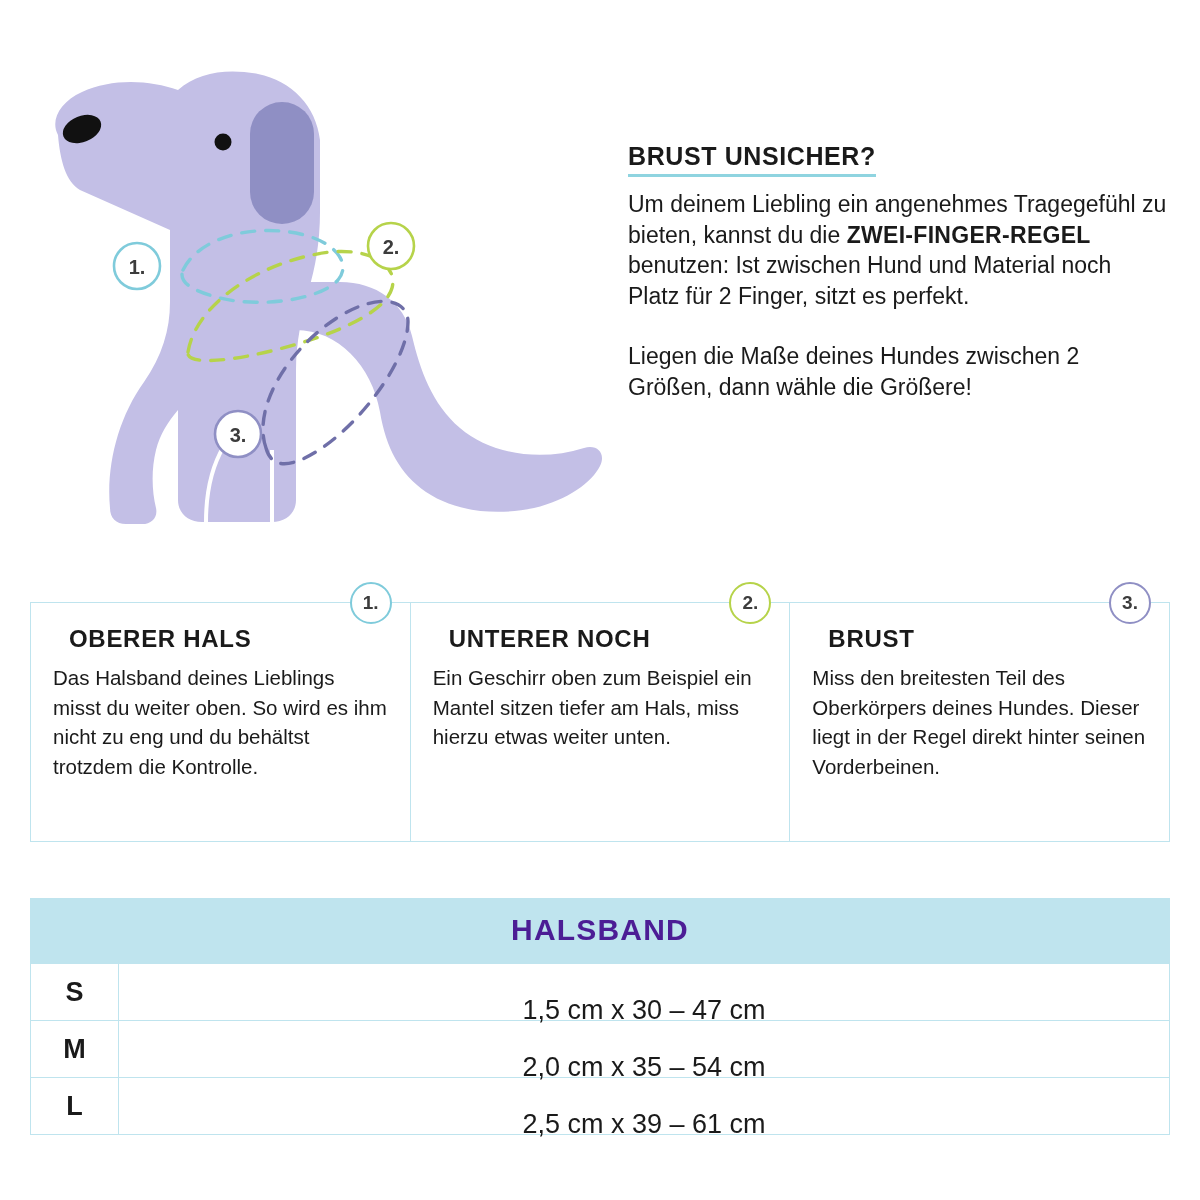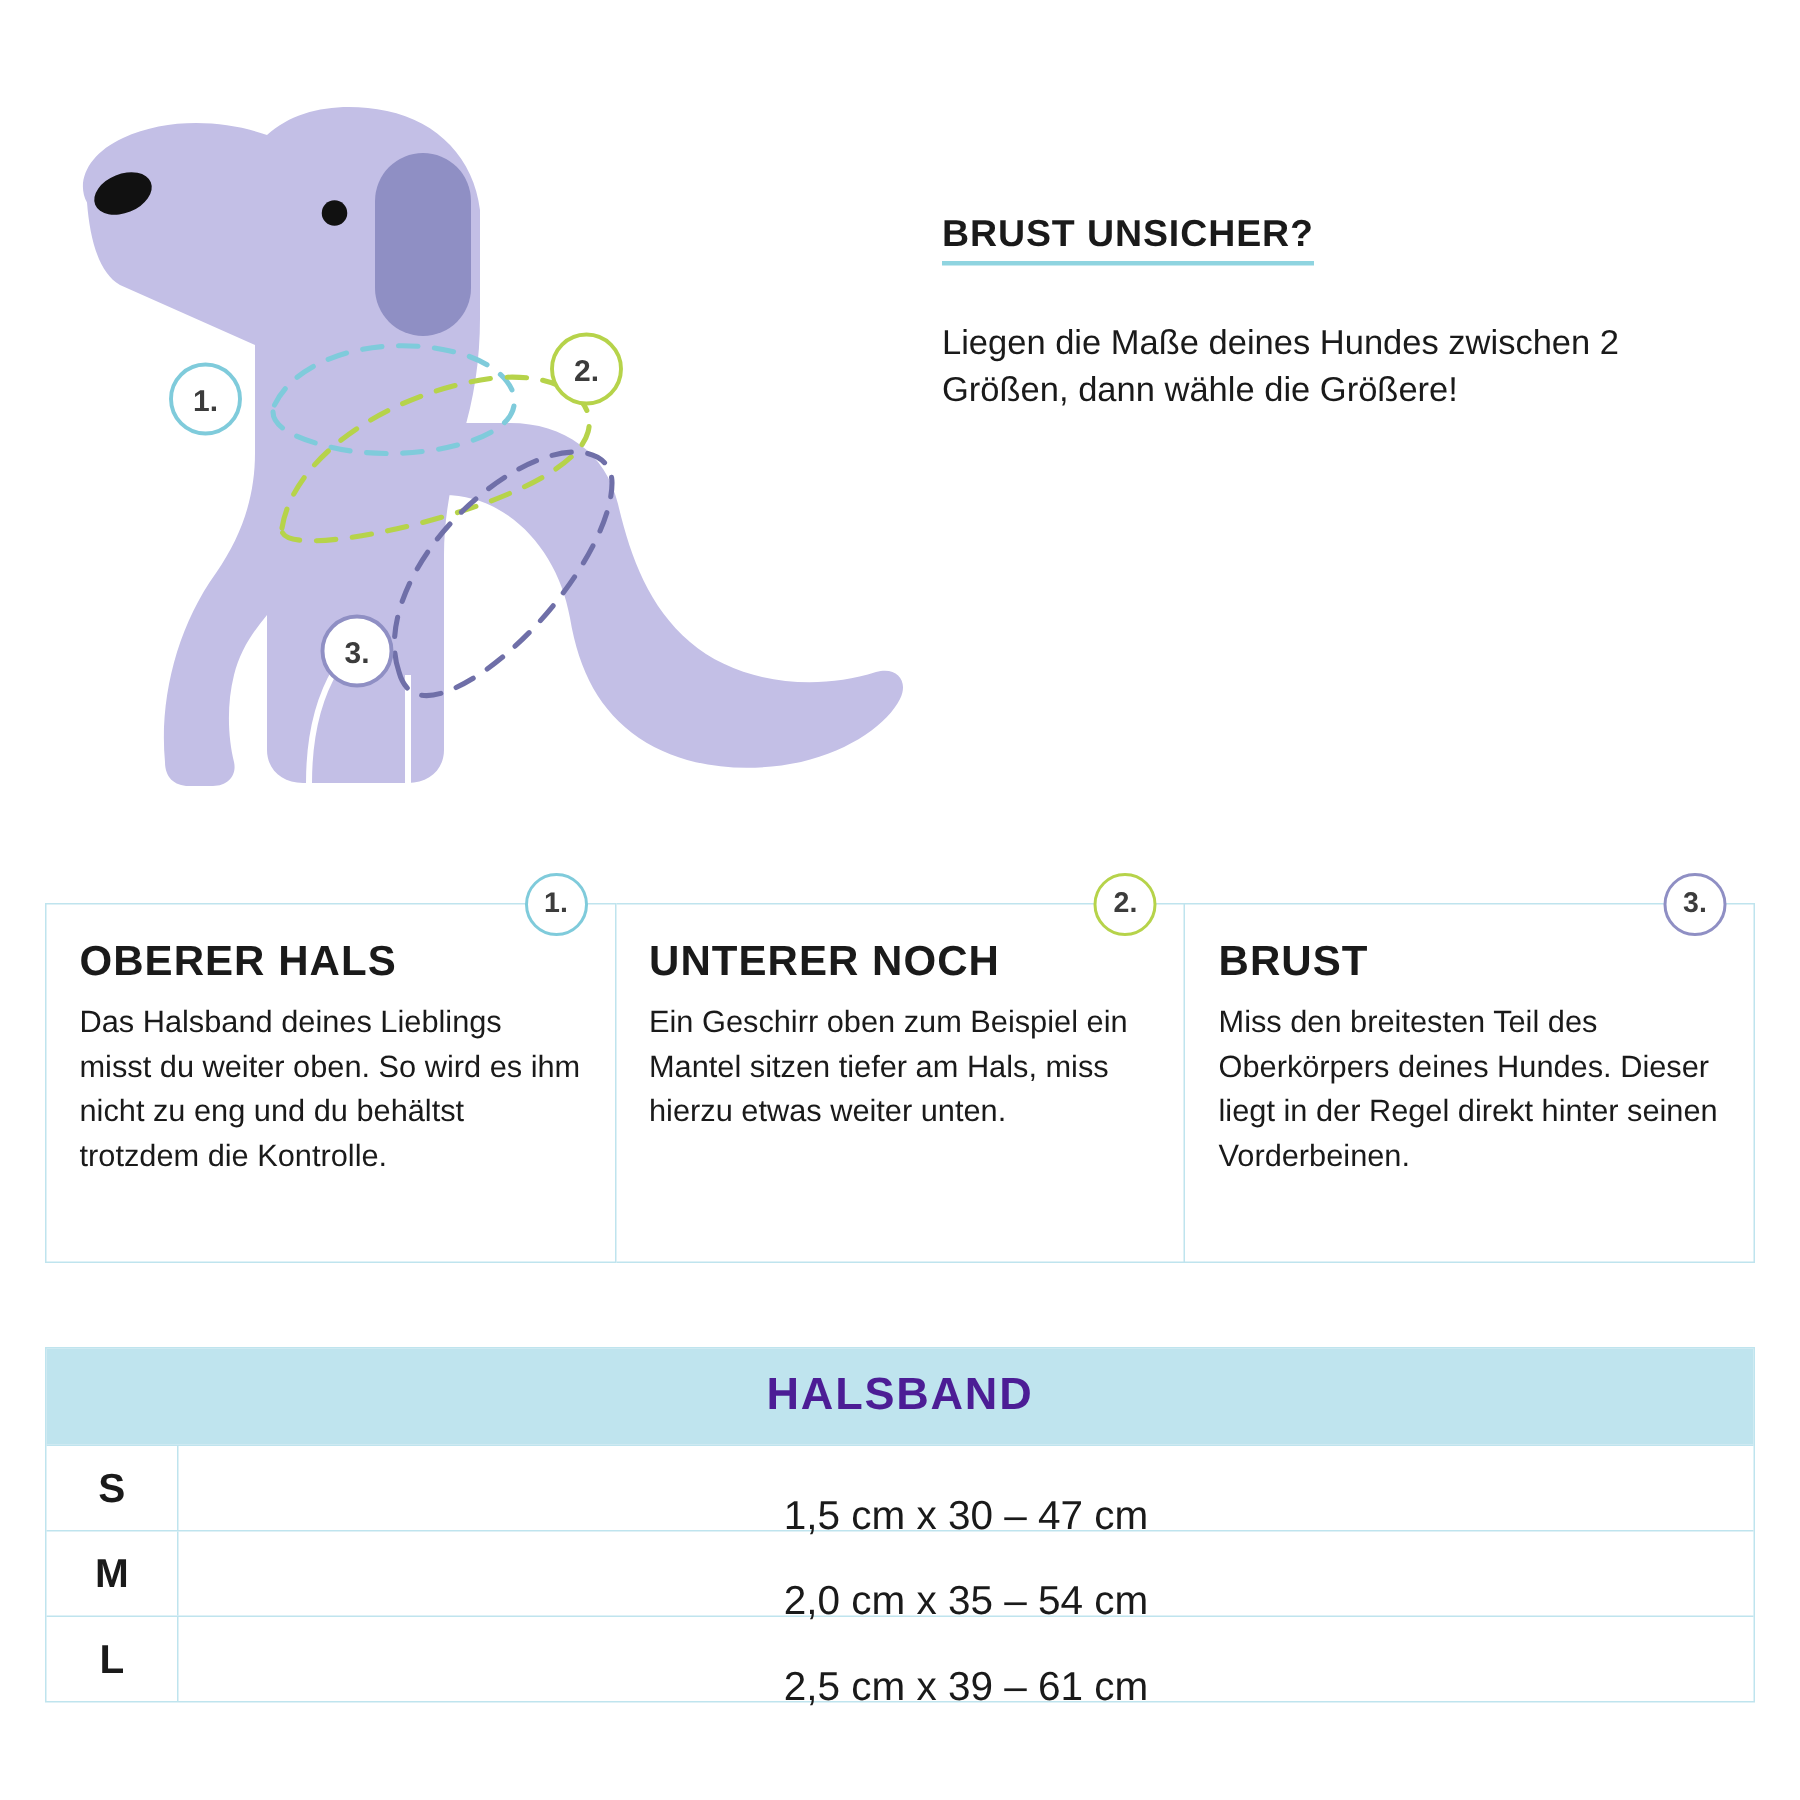--- a/index.html
+++ b/index.html
@@ -57,22 +57,22 @@
     display: flex;
   }
   .card {
     position: relative;
     flex: 1 1 0;
     border: 1.5px solid #bfe4ee;
     padding: 22px 22px 0 22px;
   }
   .card + .card { border-left: none; }
   .card h3 {
-    margin: 0 0 10px 0;
-    font-size: 28px;
+    margin: 0 0 10px 16px;
+    font-size: 24px;
     font-weight: bold;
     letter-spacing: 0.7px;
   }
   .card p {
     margin: 0;
     font-size: 20.5px;
     line-height: 1.45;
   }
   .badge {
     position: absolute;
@@ -197,20 +197,21 @@
       </g>
       <g>
         <circle cx="218" cy="404" r="23" fill="#ffffff" stroke="#8f8fc4" stroke-width="2.6"></circle>
         <text x="218" y="412" text-anchor="middle" font-family="Liberation Sans, sans-serif" font-size="20" font-weight="bold" fill="#3c3c3c">3.</text>
       </g>
     </svg>
   </div>
 
   <div class="info">
     <h2>BRUST UNSICHER?</h2>
+    <p><span>Um deinem Liebling ein angenehmes Tragegefühl zu bieten, kannst du die </span><strong>ZWEI-FINGER-REGEL</strong><span> benutzen: Ist zwischen Hund und Material noch Platz für 2 Finger, sitzt es perfekt.</span></p>
     <p class="gap">Liegen die Maße deines Hundes zwischen 2 Größen, dann wähle die Größere!</p>
   </div>
 </div>
 
 <div class="cards">
 
   <div class="card">
     <span class="badge b1">1.</span>
     <h3>OBERER HALS</h3>
     <p>Das Halsband deines Lieblings misst du weiter oben. So wird es ihm nicht zu eng und du behältst trotzdem die Kontrolle.</p>

